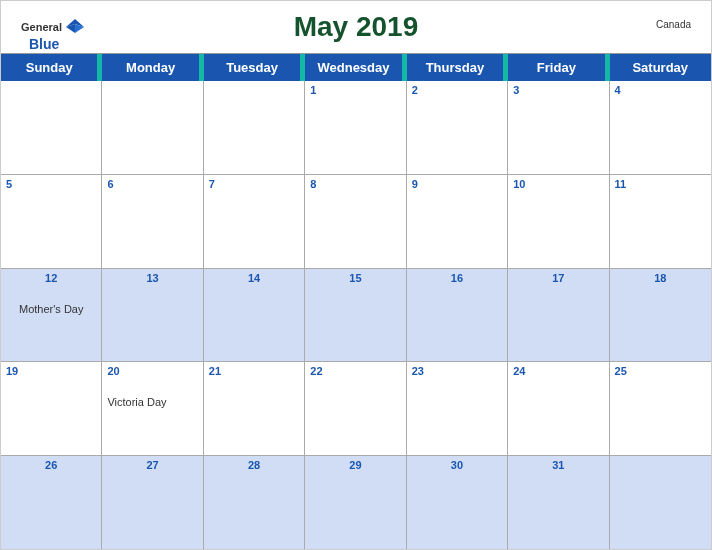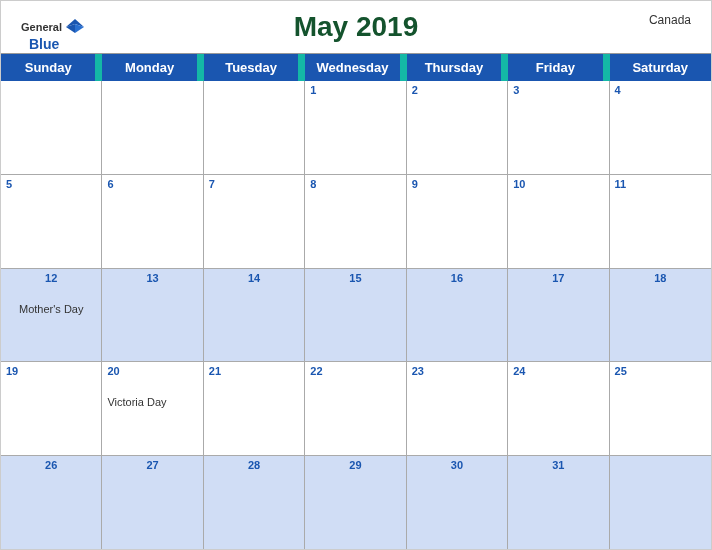--- a/index.html
+++ b/index.html
@@ -48,42 +48,42 @@
     }
     .title {
       font-size: 28px;
       color: #14532d;
       font-weight: bold;
       text-align: center;
     }
     .country-label {
       position: absolute;
       right: 20px;
-      top: 12px;
-      font-size: 12px;
+      top: 18px;
+      font-size: 10px;
       color: #333;
     }
     .calendar-grid {
       flex: 1;
       display: flex;
       flex-direction: column;
       border-top: 1px solid #999;
     }
     .day-headers {
       display: grid;
       grid-template-columns: repeat(7, 1fr);
       background: #1a56b0;
     }
     .day-header {
       color: #fff;
       text-align: center;
       padding: 6px 0;
       font-size: 13px;
       font-weight: bold;
-      border-right: 7px solid #14b8a6;
+      border-right: 5px solid #14b8a6;
     }
     .day-header:last-child { border-right: none; }
     .weeks {
       flex: 1;
       display: flex;
       flex-direction: column;
     }
     .week-row {
       display: grid;
       grid-template-columns: repeat(7, 1fr);

